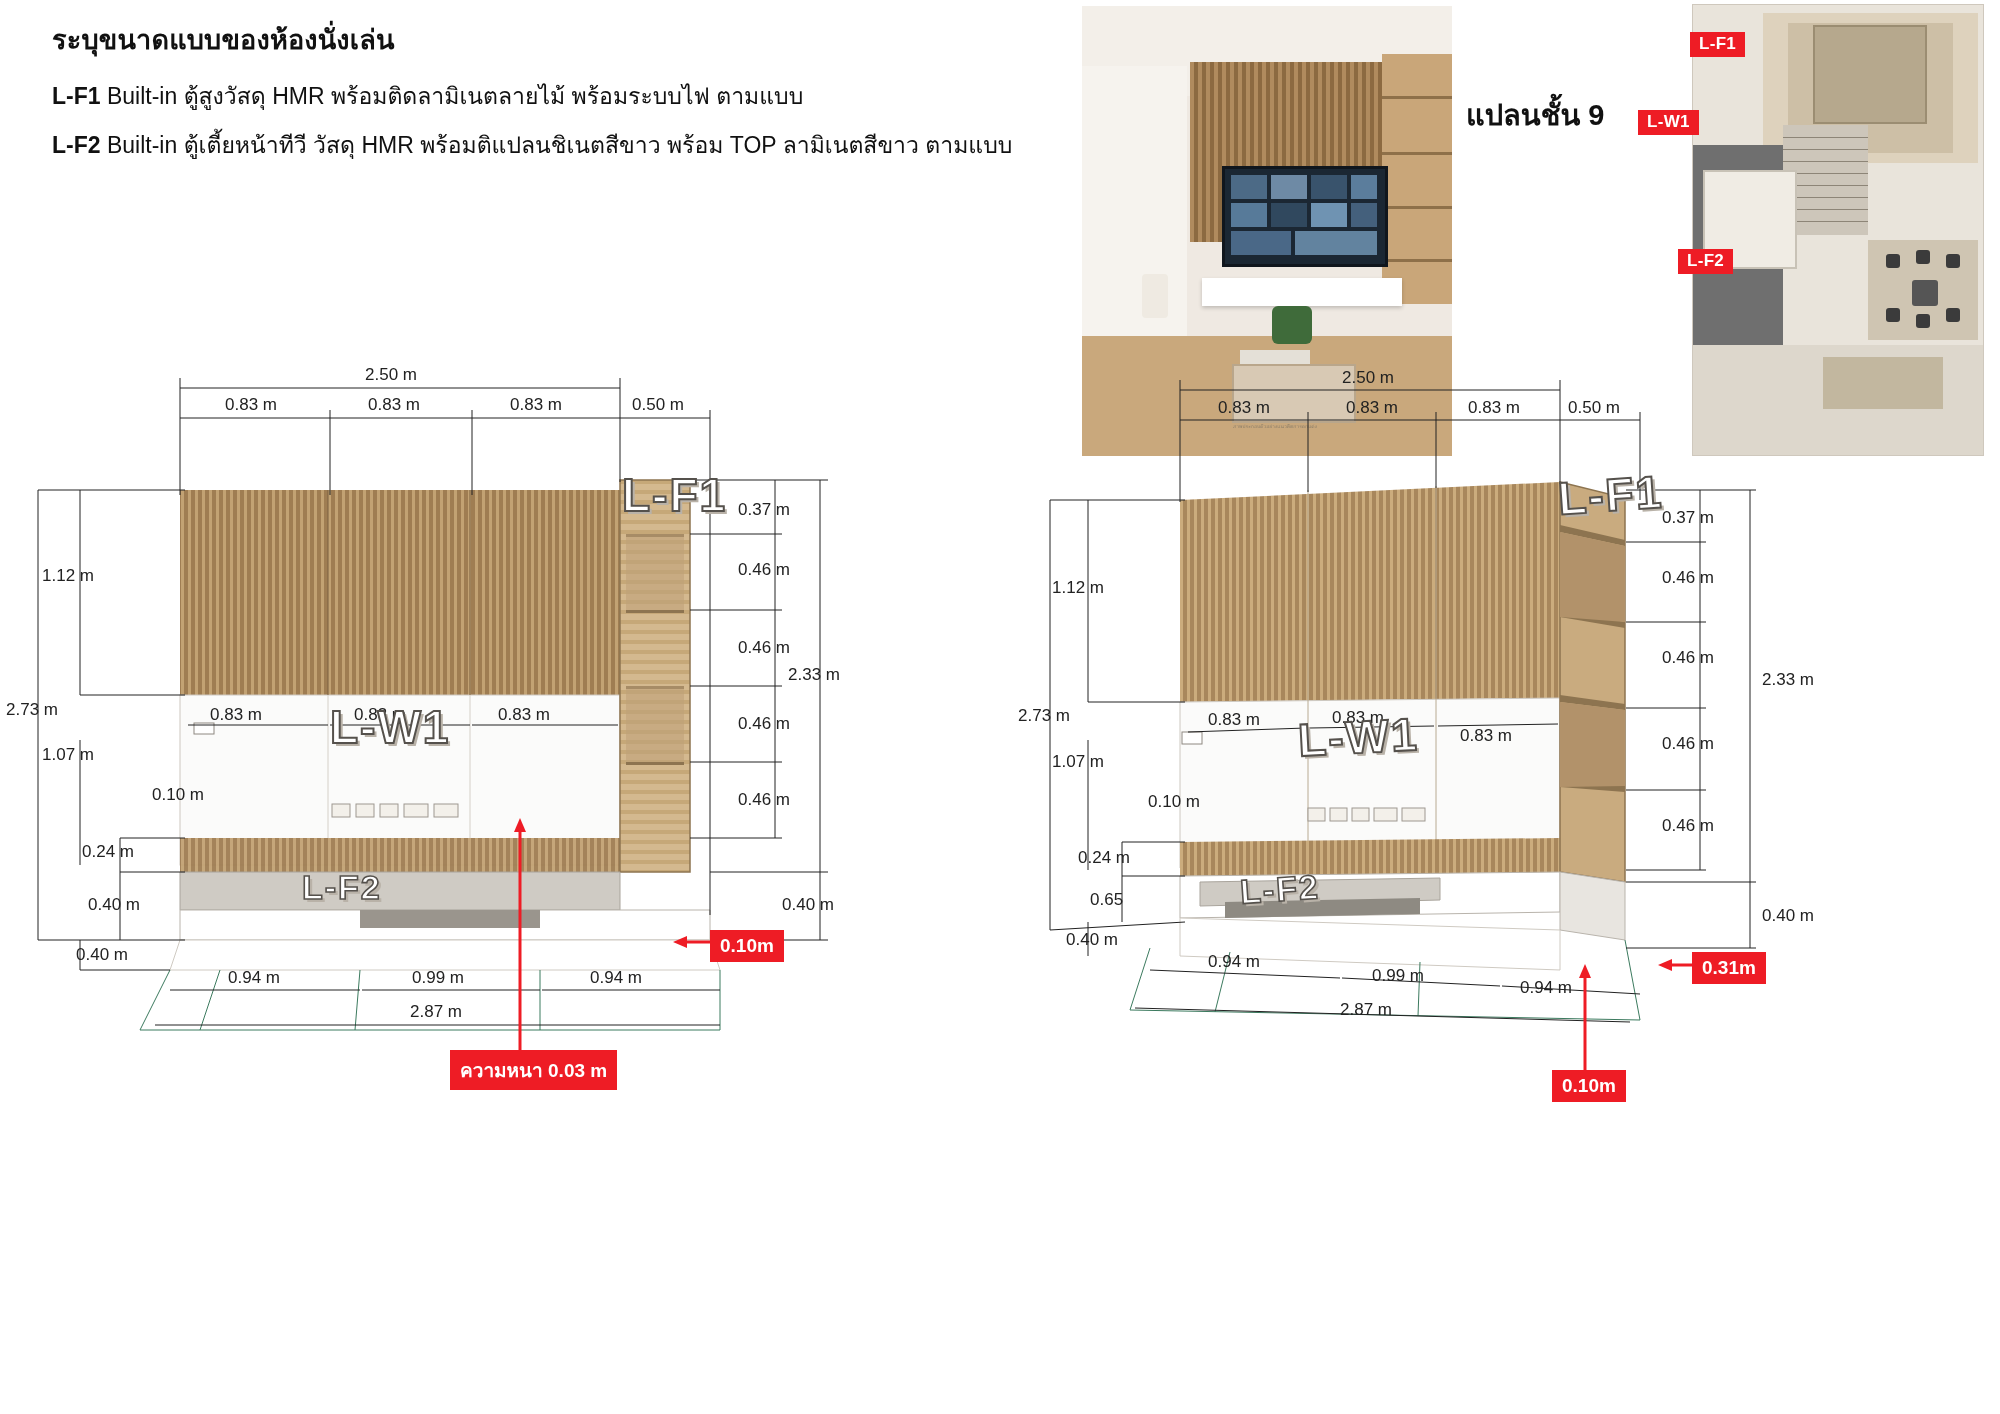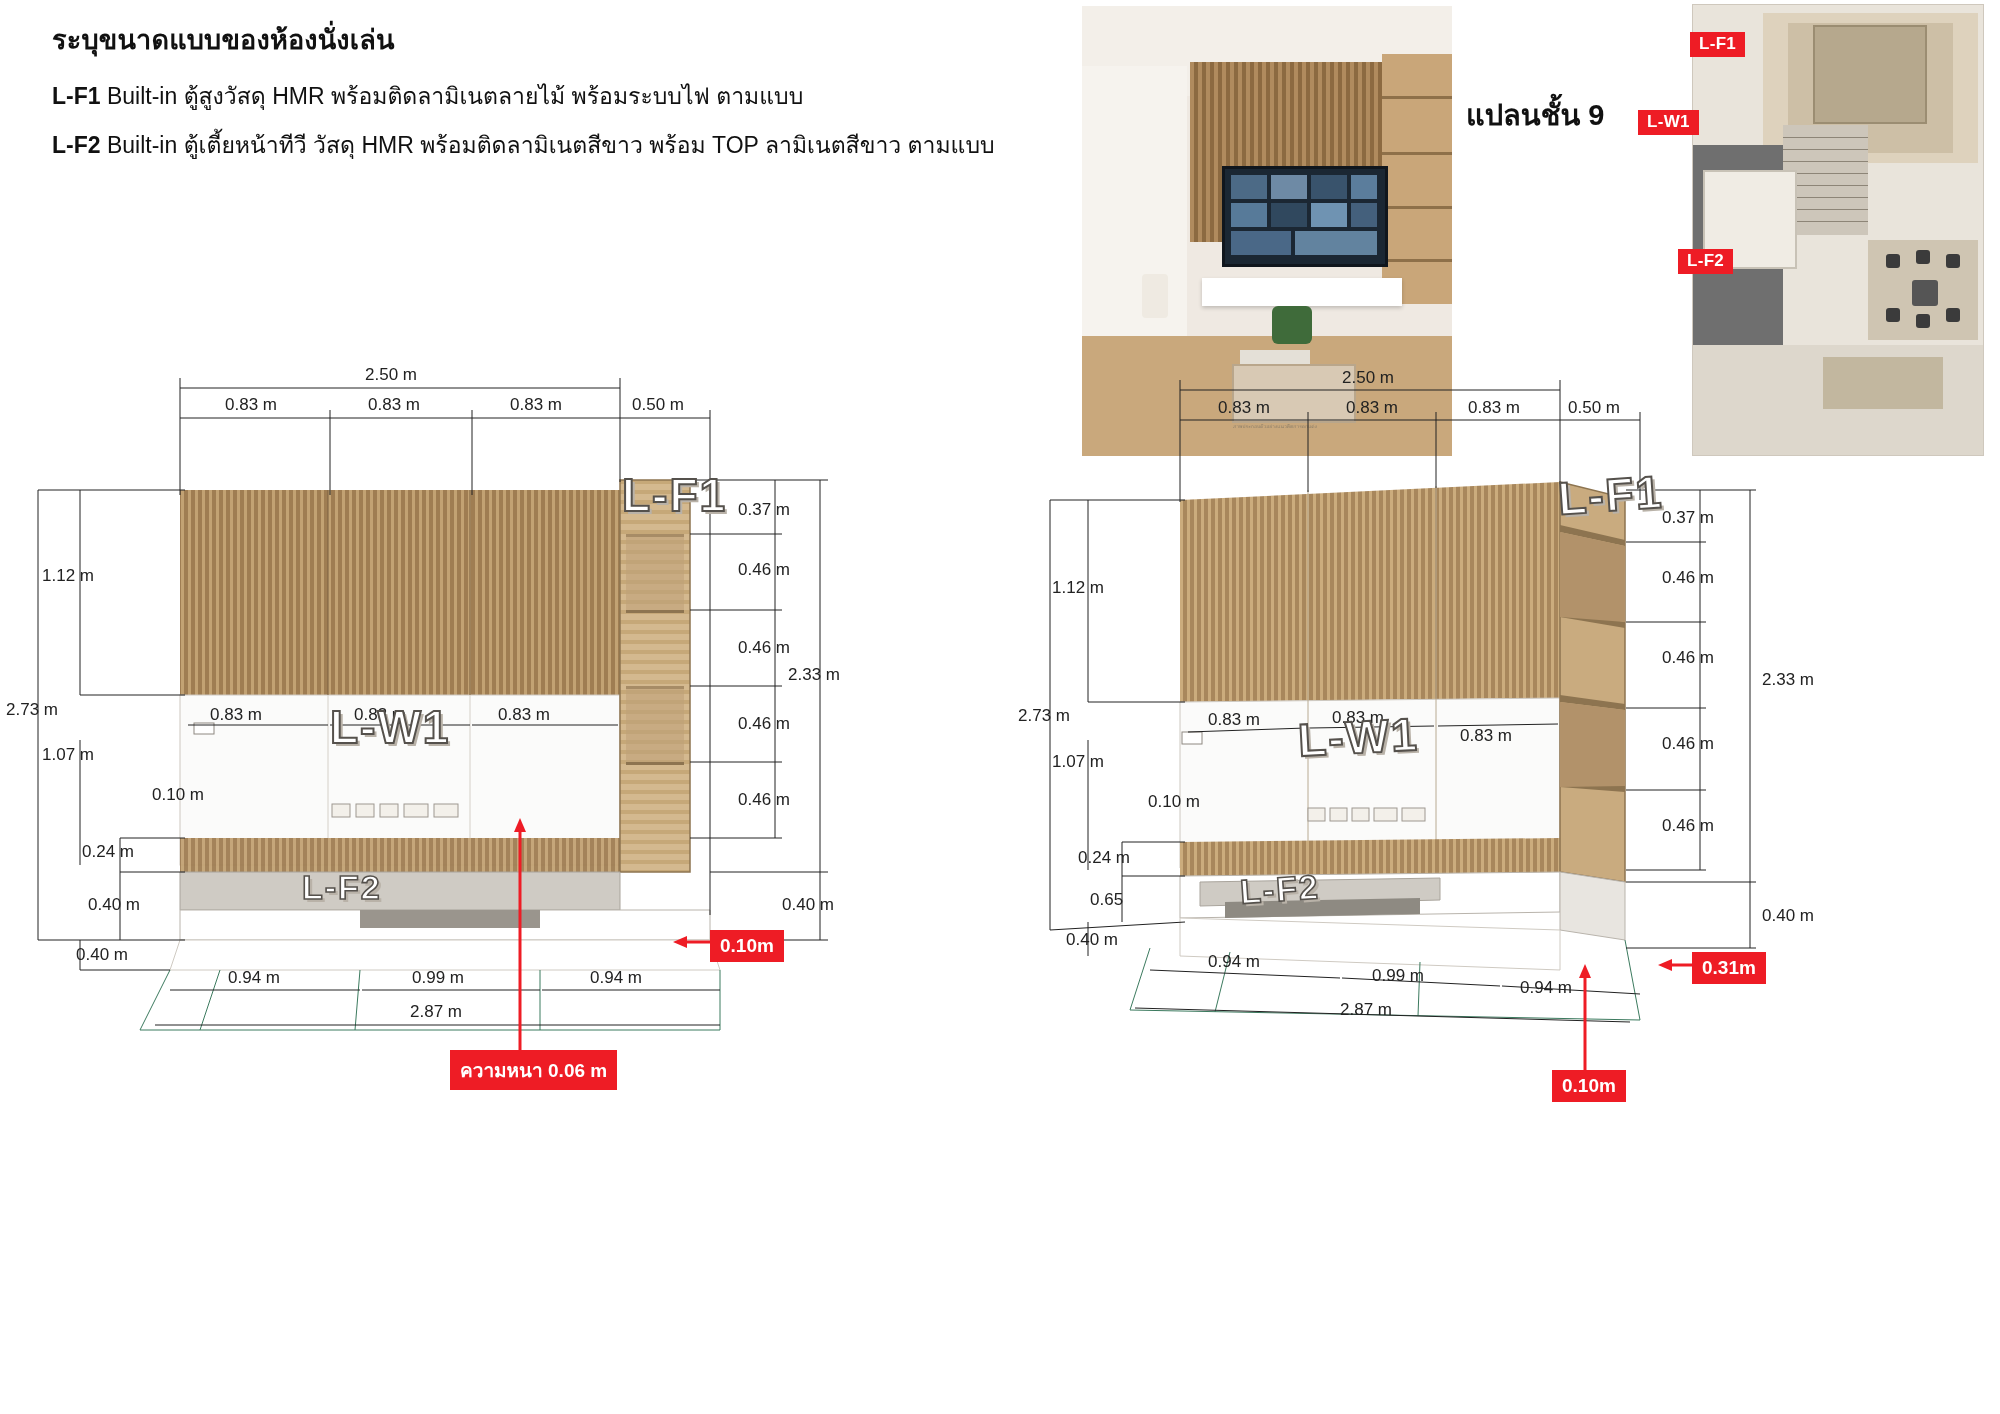--- a/index.html
+++ b/index.html
@@ -74,21 +74,21 @@
 
 <div class="abs" id="spec-text">
   <div id="spec-title">ระบุขนาดแบบของห้องนั่งเล่น</div>
 
 
   <div class="spec-line">
     <span class="spec-code">L-F1</span><span>  Built-in ตู้สูงวัสดุ HMR พร้อมติดลามิเนตลายไม้ พร้อมระบบไฟ  ตามแบบ</span>
   </div>
 
   <div class="spec-line">
-    <span class="spec-code">L-F2</span><span> Built-in ตู้เตี้ยหน้าทีวี วัสดุ HMR พร้อมติดลามิเนตสีขาว พร้อม TOP ลามิเนตสีขาว  ตามแบบ</span>
+    <span class="spec-code">L-F2</span><span> Built-in ตู้เตี้ยหน้าทีวี วัสดุ HMR พร้อมติแปลนชิเนตสีขาว พร้อม TOP ลามิเนตสีขาว  ตามแบบ</span>
   </div>
 </div>
 
 <div class="abs" id="photo">
   <div class="ph" id="ph-ceiling"></div>
   <div class="ph" id="ph-wallL"></div>
   <div class="ph" id="ph-slats"></div>
   <div class="ph" id="ph-shelf">
     <div class="ph-shelf-line" style="top:42px"></div>
     <div class="ph-shelf-line" style="top:98px"></div>
@@ -299,21 +299,21 @@
   <div class="dim-txt" style="left:208px;top:498px;">0.94 m</div>
   <div class="dim-txt" style="left:392px;top:498px;">0.99 m</div>
   <div class="dim-txt" style="left:570px;top:498px;">0.94 m</div>
   <div class="dim-txt" style="left:390px;top:532px;">2.87 m</div>
 
   <div class="lbl3d" style="left:602px;top:-2px;">L-F1</div>
   <div class="lbl3d" style="left:310px;top:230px;">L-W1</div>
   <div class="lbl3d sm" style="left:282px;top:398px;">L-F2</div>
 
   <div class="redbox" style="left:690px;top:460px;">0.10m</div>
-  <div class="redbox" style="left:430px;top:580px;">ความหนา 0.06 m</div>
+  <div class="redbox" style="left:430px;top:580px;">ความหนา 0.03 m</div>
 </div>
 
 <div class="drawing" id="dwg-right">
   <svg width="960" height="930" viewBox="0 0 960 930">
 
     <polygon points="140,30 520,12 520,228 140,232" fill="url(#slats2)"></polygon>
     <polygon points="140,232 520,228 520,400 140,398" fill="#fbfbfa" stroke="#cdc8c0"></polygon>
     <line x1="268" y1="20" x2="268" y2="400" stroke="#b8aa92" stroke-width="1"></line>
     <line x1="396" y1="16" x2="396" y2="400" stroke="#b8aa92" stroke-width="1"></line>
 

